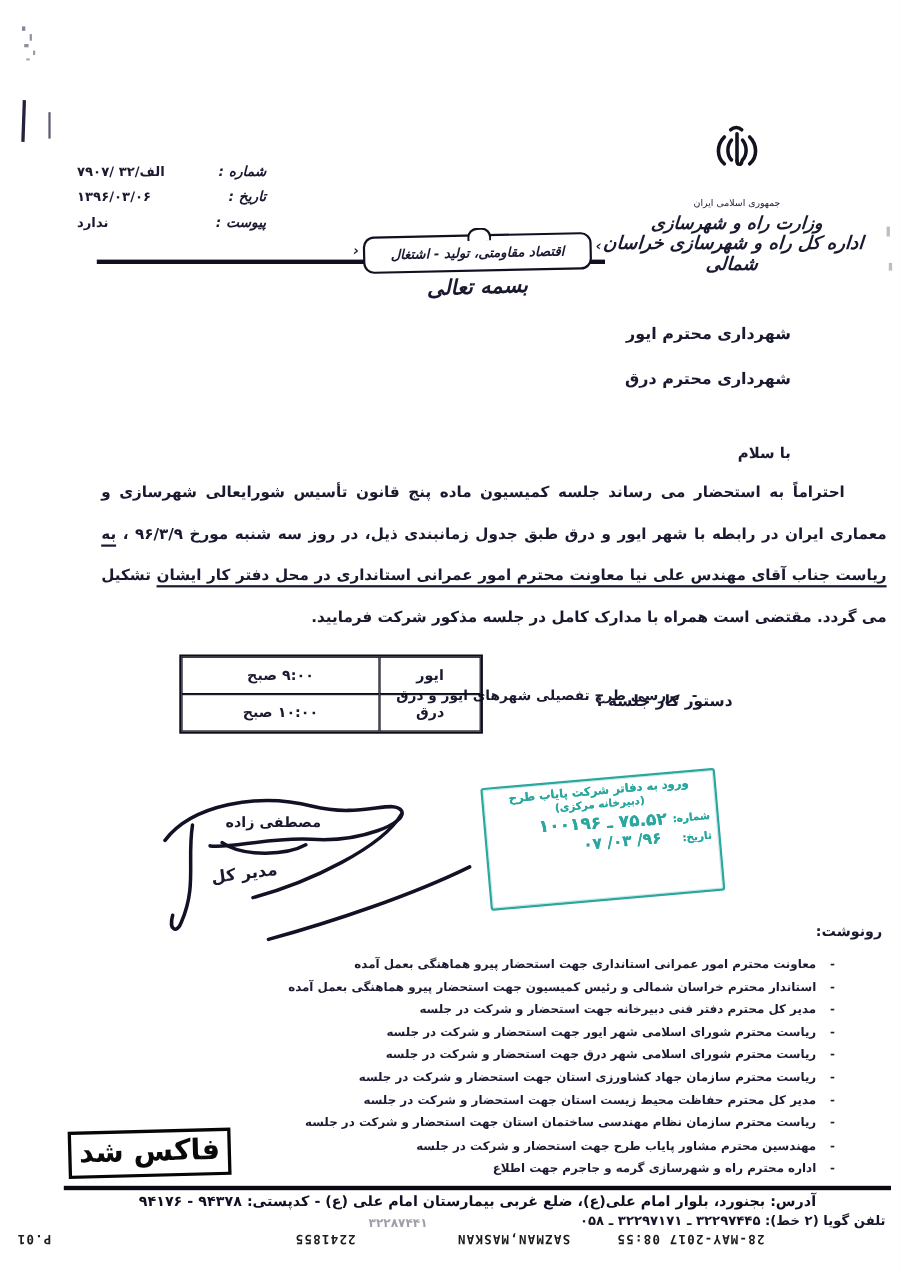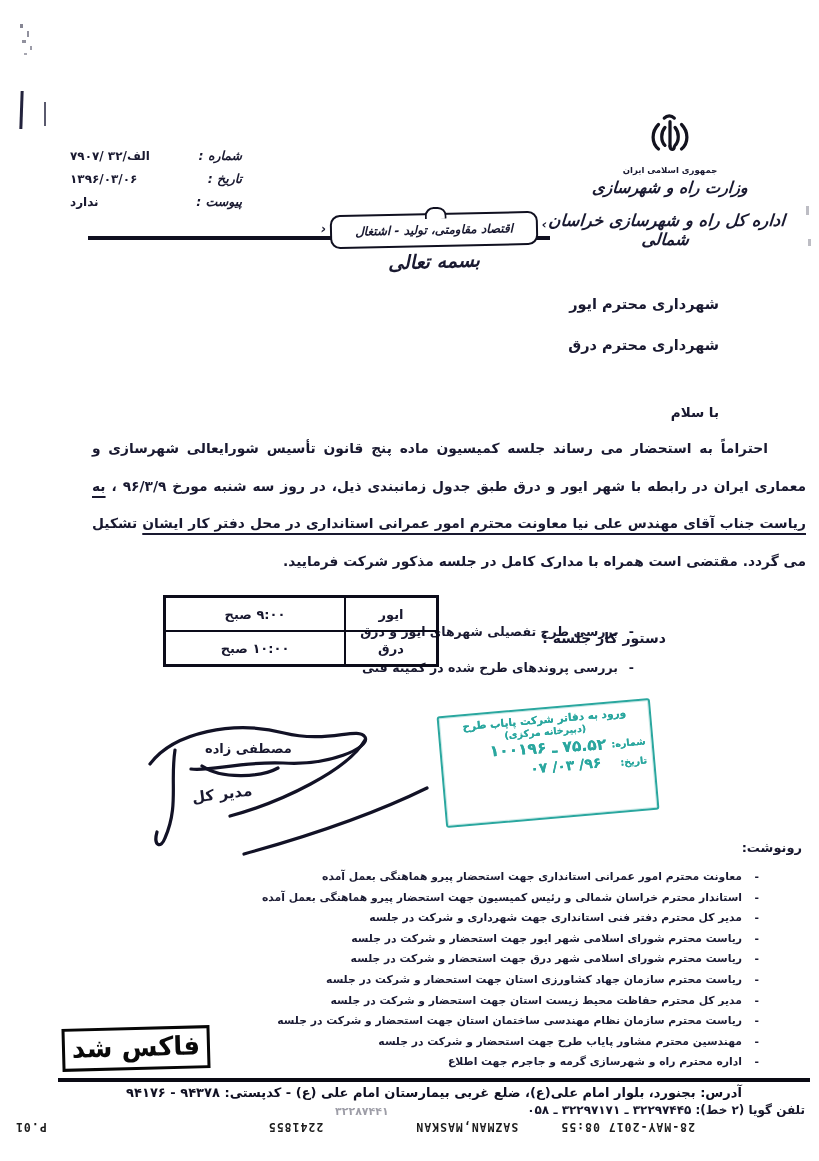--- a/index.html
+++ b/index.html
@@ -8,21 +8,21 @@
   .abs{position:absolute;}
 
   
   .meta{left:70px;top:148px;width:172px;font-size:12px;}
   .mrow{display:flex;justify-content:space-between;align-items:baseline;margin-bottom:8px;}
   .mlabel{font-style:italic;font-weight:700;font-size:12.5px;}
   .mval{font-weight:700;font-size:12px;}
 
   
   .lhead{right:6px;top:112px;width:286px;text-align:center;}
-  .country{font-size:8.5px;font-weight:700;margin-top:1px;}
+  .country{font-size:8.5px;font-weight:400;margin-top:16px;}
   .ministry{font-size:16px;font-weight:800;font-style:italic;margin-top:3px;transform:skewX(-4deg);}
   .dept{right:12px;top:211px;width:282px;text-align:center;font-size:16.5px;font-weight:800;font-style:italic;transform:skewX(-4deg);}
   .rule{left:88px;top:236px;width:462px;height:4px;background:#101020;}
 
   
   .cartouche{left:330px;top:213px;width:204px;height:30px;border:2px solid #101020;border-radius:10px;
              background:#fff;display:flex;align-items:center;justify-content:center;
              font-size:12px;font-weight:800;font-style:italic;transform:rotate(-1.2deg);}
   .cartouche::before{content:"";position:absolute;top:-8px;left:50%;margin-left:-9px;width:18px;height:10px;
              border:2px solid #101020;border-bottom:none;border-radius:9px 9px 0 0;background:#fff;}
@@ -144,21 +144,20 @@
   <div class="abs bismillah">بسمه تعالی</div>
 
   <div class="abs recip" style="right:100px;top:296px">شهرداری محترم ایور</div>
   <div class="abs recip" style="right:100px;top:337px">شهرداری محترم درق</div>
   <div class="abs salut" style="right:100px;top:404px">با سلام</div>
 
   <p class="abs bodyp" style="margin:0"><span>احتراماً به استحضار می رساند جلسه کمیسیون ماده پنج قانون تأسیس شورایعالی شهرسازی و معماری ایران در رابطه با شهر ایور و درق طبق جدول زمانبندی ذیل، در روز سه شنبه مورخ ۹۶/۳/۹ ، </span><span class="ul">به ریاست جناب آقای مهندس علی نیا معاونت محترم امور عمرانی استانداری در محل دفتر کار ایشان</span><span> تشکیل می گردد. مقتضی است همراه با مدارک کامل در جلسه مذکور شرکت فرمایید.</span></p>
 
   <div class="abs agendaT">دستور کار جلسه :</div>
   <div class="agItem" style="top:624px">بررسی طرح تفصیلی شهرهای ایور و درق</div>
-  <div class="agItem" style="top:660px">بررسی پروندهای طرح شده در کمیته فنی</div>
 
   <div class="abs sched">
     <div class="cell">ایور</div>
     <div class="cell">۹:۰۰ صبح</div>
     <div class="cell">درق</div>
     <div class="cell">۱۰:۰۰ صبح</div>
   </div>
 
   <div class="abs signame">مصطفی زاده</div>
   <div class="abs sigtitle">مدیر کل</div>
@@ -180,21 +179,21 @@
     <div class="strow">
       <span class="stlab">تاریخ:</span>
       <span class="stdate">۹۶/ ۰۳/ ۰۷</span>
     </div>
   </div>
 
   <div class="abs ccT">رونوشت:</div>
   <div class="abs ccList">
     <div class="ccItem">معاونت محترم امور عمرانی استانداری جهت استحضار پیرو هماهنگی بعمل آمده</div>
     <div class="ccItem">استاندار محترم خراسان شمالی و رئیس کمیسیون جهت استحضار پیرو هماهنگی بعمل آمده</div>
-    <div class="ccItem">مدیر کل محترم دفتر فنی استانداری جهت شهرداری و شرکت در جلسه</div>
+    <div class="ccItem">مدیر کل محترم دفتر فنی دبیرخانه جهت استحضار و شرکت در جلسه</div>
     <div class="ccItem">ریاست محترم شورای اسلامی شهر ایور جهت استحضار و شرکت در جلسه</div>
     <div class="ccItem">ریاست محترم شورای اسلامی شهر درق جهت استحضار و شرکت در جلسه</div>
     <div class="ccItem">ریاست محترم سازمان جهاد کشاورزی استان جهت استحضار و شرکت در جلسه</div>
     <div class="ccItem">مدیر کل محترم حفاظت محیط زیست استان جهت استحضار و شرکت در جلسه</div>
     <div class="ccItem">ریاست محترم سازمان نظام مهندسی ساختمان استان جهت استحضار و شرکت در جلسه</div>
     <div class="ccItem">مهندسین محترم مشاور پایاب طرح جهت استحضار و شرکت در جلسه</div>
     <div class="ccItem">اداره محترم راه و شهرسازی گرمه و جاجرم جهت اطلاع</div>
   </div>
 
   <div class="abs faxed">فاکس شد</div>

